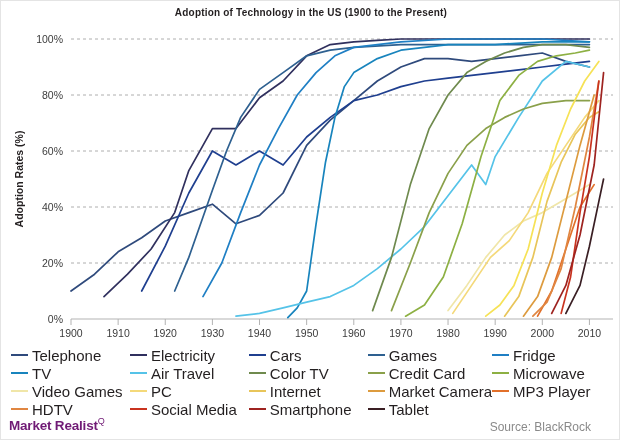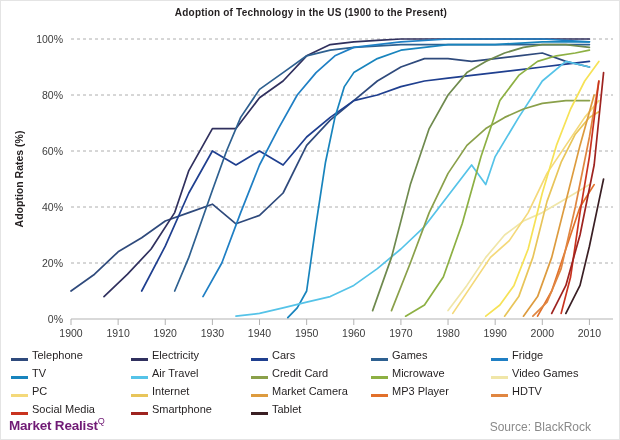--- a/index.html
+++ b/index.html
@@ -70,22 +70,22 @@
     left: 10px;
     top: 345px;
     width: 600px;
     display: grid;
     grid-template-columns: repeat(5, 1fr);
     grid-auto-rows: 18px;
     align-items: center;
   }
   .legend-item {
     display: flex;
-    align-items: flex-end;
-    font-size: 11px;
+    align-items: center;
+    font-size: 15px;
     color: #231f20;
     white-space: nowrap;
   }
   .legend-swatch {
     display: inline-block;
     width: 17px;
     height: 2.6px;
     margin-right: 4px;
     flex: 0 0 auto;
   }
@@ -201,20 +201,24 @@
       </div>
       <div class="legend-item">
         <span class="legend-swatch" style="background: rgb(24, 132, 189);"></span>
         <span>TV</span>
       </div>
       <div class="legend-item">
         <span class="legend-swatch" style="background: rgb(85, 195, 232);"></span>
         <span>Air Travel</span>
       </div>
       <div class="legend-item">
+        <span class="legend-swatch" style="background: rgb(111, 138, 78);"></span>
+        <span>Color TV</span>
+      </div>
+      <div class="legend-item">
         <span class="legend-swatch" style="background: rgb(138, 160, 74);"></span>
         <span>Credit Card</span>
       </div>
       <div class="legend-item">
         <span class="legend-swatch" style="background: rgb(141, 176, 67);"></span>
         <span>Microwave</span>
       </div>
       <div class="legend-item">
         <span class="legend-swatch" style="background: rgb(240, 230, 168);"></span>
         <span>Video Games</span>

